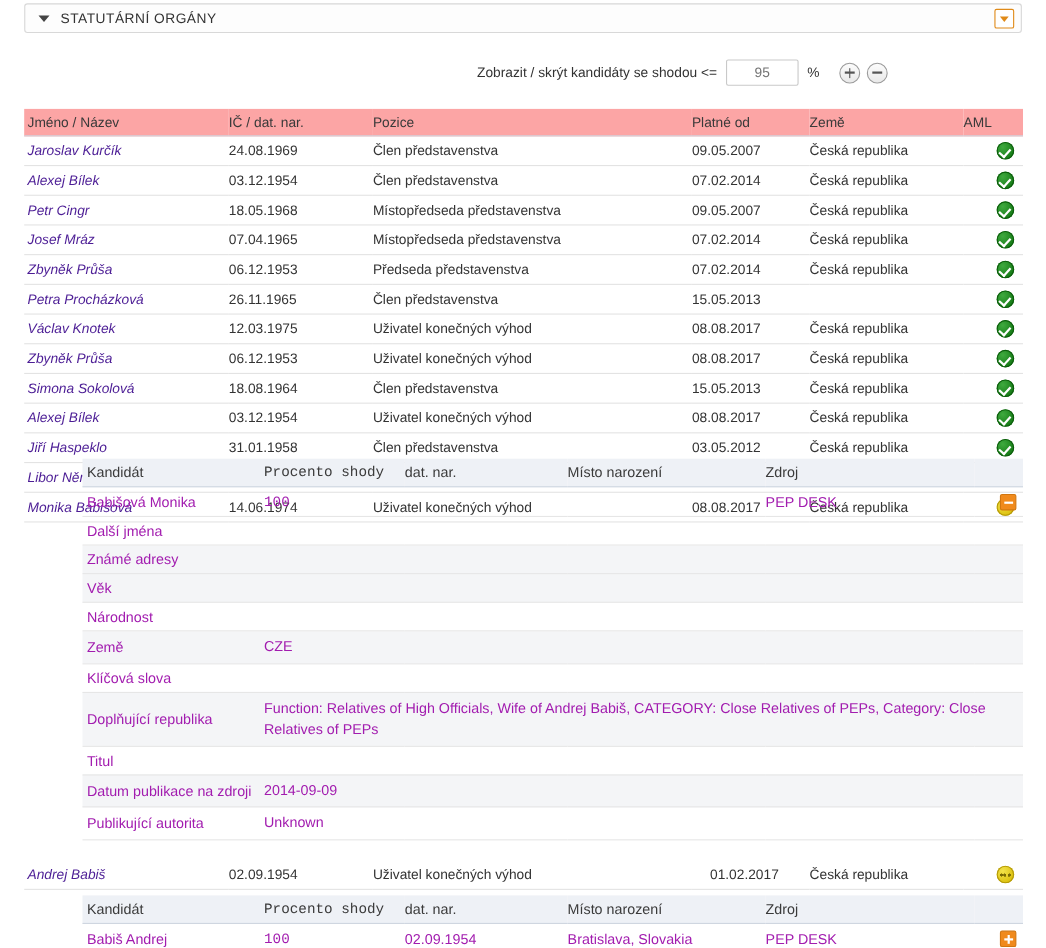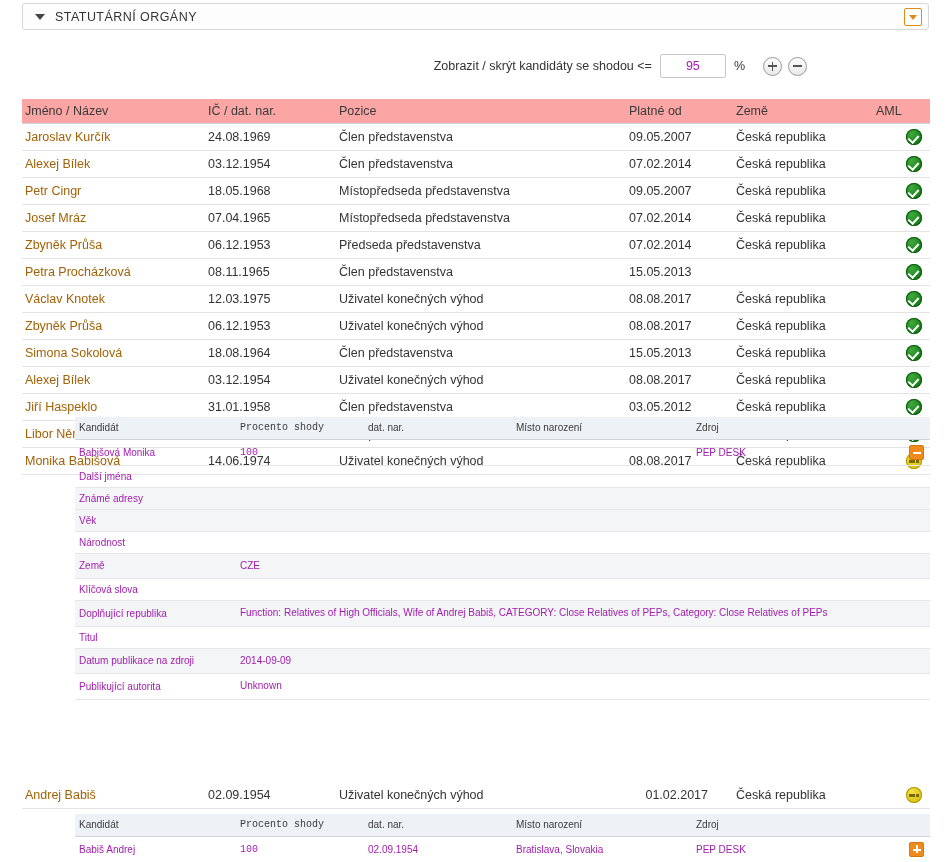--- a/index.html
+++ b/index.html
@@ -50,21 +50,21 @@
   
   .filter-bar {
     position: absolute; right: 18px; top: 54px;
     display: flex; align-items: center; gap: 0;
     font-size: 12.5px; color: #333;
   }
   .filter-label { margin-right: 8px; white-space: nowrap; }
   .filter-input {
     width: 66px; height: 24px;
     border: 1px solid #c9c9c9; border-radius: 2px;
-    background: #fff; color: #a21caf;
+    background: #fff; color: #737373;
     font-family: "Liberation Sans", sans-serif;
     font-size: 12.5px; text-align: center;
     padding: 0; outline: none;
   }
   .filter-pct { margin: 0 12px 0 8px; font-size: 12.5px; }
   .round-btn {
     width: 19px; height: 19px; border-radius: 50%;
     border: 1px solid #9a9a9a;
     background: linear-gradient(#fcfcfc, #e9e9e9);
     display: inline-flex; align-items: center; justify-content: center;
@@ -91,21 +91,21 @@
     padding: 5px 0; height: 22px;
     border-bottom: 1px solid #e3e3e3;
     color: #333; vertical-align: middle;
   }
   .col-name   { width: 186px; padding-left: 3px !important; }
   .col-ic     { width: 131px; }
   .col-pos    { width: 290px; }
   .col-valid  { width: 107px; }
   .col-country{ width: 140px; }
   .col-aml    { width: 54px; text-align: right; padding-right: 8px !important; }
-  .name-link  { color: #a16207; text-decoration: none; cursor: pointer; }
+  .name-link  { color: #4c1d95; text-decoration: none; cursor: pointer; font-style: italic; }
   .valid-right { text-align: right; padding-right: 28px !important; }
 
   
   .aml-icon {
     display: inline-block; width: 16px; height: 16px; border-radius: 50%;
     position: relative; vertical-align: middle;
   }
   .aml-ok {
     background: radial-gradient(circle at 35% 30%, #3faa3f, #177d17 70%, #0d5f0d);
     box-shadow: inset 0 0 0 1px #0c5c0c;
@@ -135,21 +135,21 @@
     background: #f08a1c; border: 1px solid #d2760f; border-radius: 2px;
     position: relative; vertical-align: middle; cursor: pointer;
   }
   .sq-btn .h, .sq-btn .v { position: absolute; background: #fff; }
   .sq-btn .h { left: 2.5px; top: 6px; width: 8px; height: 2px; }
   .sq-btn .v { left: 6px; top: 2.5px; width: 2px; height: 8px; }
 
   
   .detail-wrap { position: absolute; left: 75px; width: 855px; }
   .detail-table {
-    width: 100%; border-collapse: collapse; font-size: 10px;
+    width: 100%; border-collapse: collapse; font-size: 13px;
   }
   .detail-table th {
     background: #eef1f6; color: #3a3a3a; font-weight: 400; text-align: left;
     padding: 5px 0; height: 22px; border-bottom: 1px solid #cfd6e0;
   }
   .detail-table td {
     padding: 5px 0; height: 22px;
     border-bottom: 1px solid #e6e6e6; color: #a21caf;
     vertical-align: middle;
   }
@@ -235,21 +235,21 @@
         <tr>
           <td class="col-name"><a class="name-link">Zbyněk Průša</a></td>
           <td class="col-ic">06.12.1953</td>
           <td class="col-pos">Předseda představenstva</td>
           <td class="col-valid">07.02.2014</td>
           <td class="col-country">Česká republika</td>
           <td class="col-aml"><span class="aml-icon aml-ok"></span></td>
         </tr>
         <tr>
           <td class="col-name"><a class="name-link">Petra Procházková</a></td>
-          <td class="col-ic">08.11.1965</td>
+          <td class="col-ic">26.11.1965</td>
           <td class="col-pos">Člen představenstva</td>
           <td class="col-valid">15.05.2013</td>
           <td class="col-country"></td>
           <td class="col-aml"><span class="aml-icon aml-ok"></span></td>
         </tr>
         <tr>
           <td class="col-name"><a class="name-link">Václav Knotek</a></td>
           <td class="col-ic">12.03.1975</td>
           <td class="col-pos">Uživatel konečných výhod</td>
           <td class="col-valid">08.08.2017</td>

